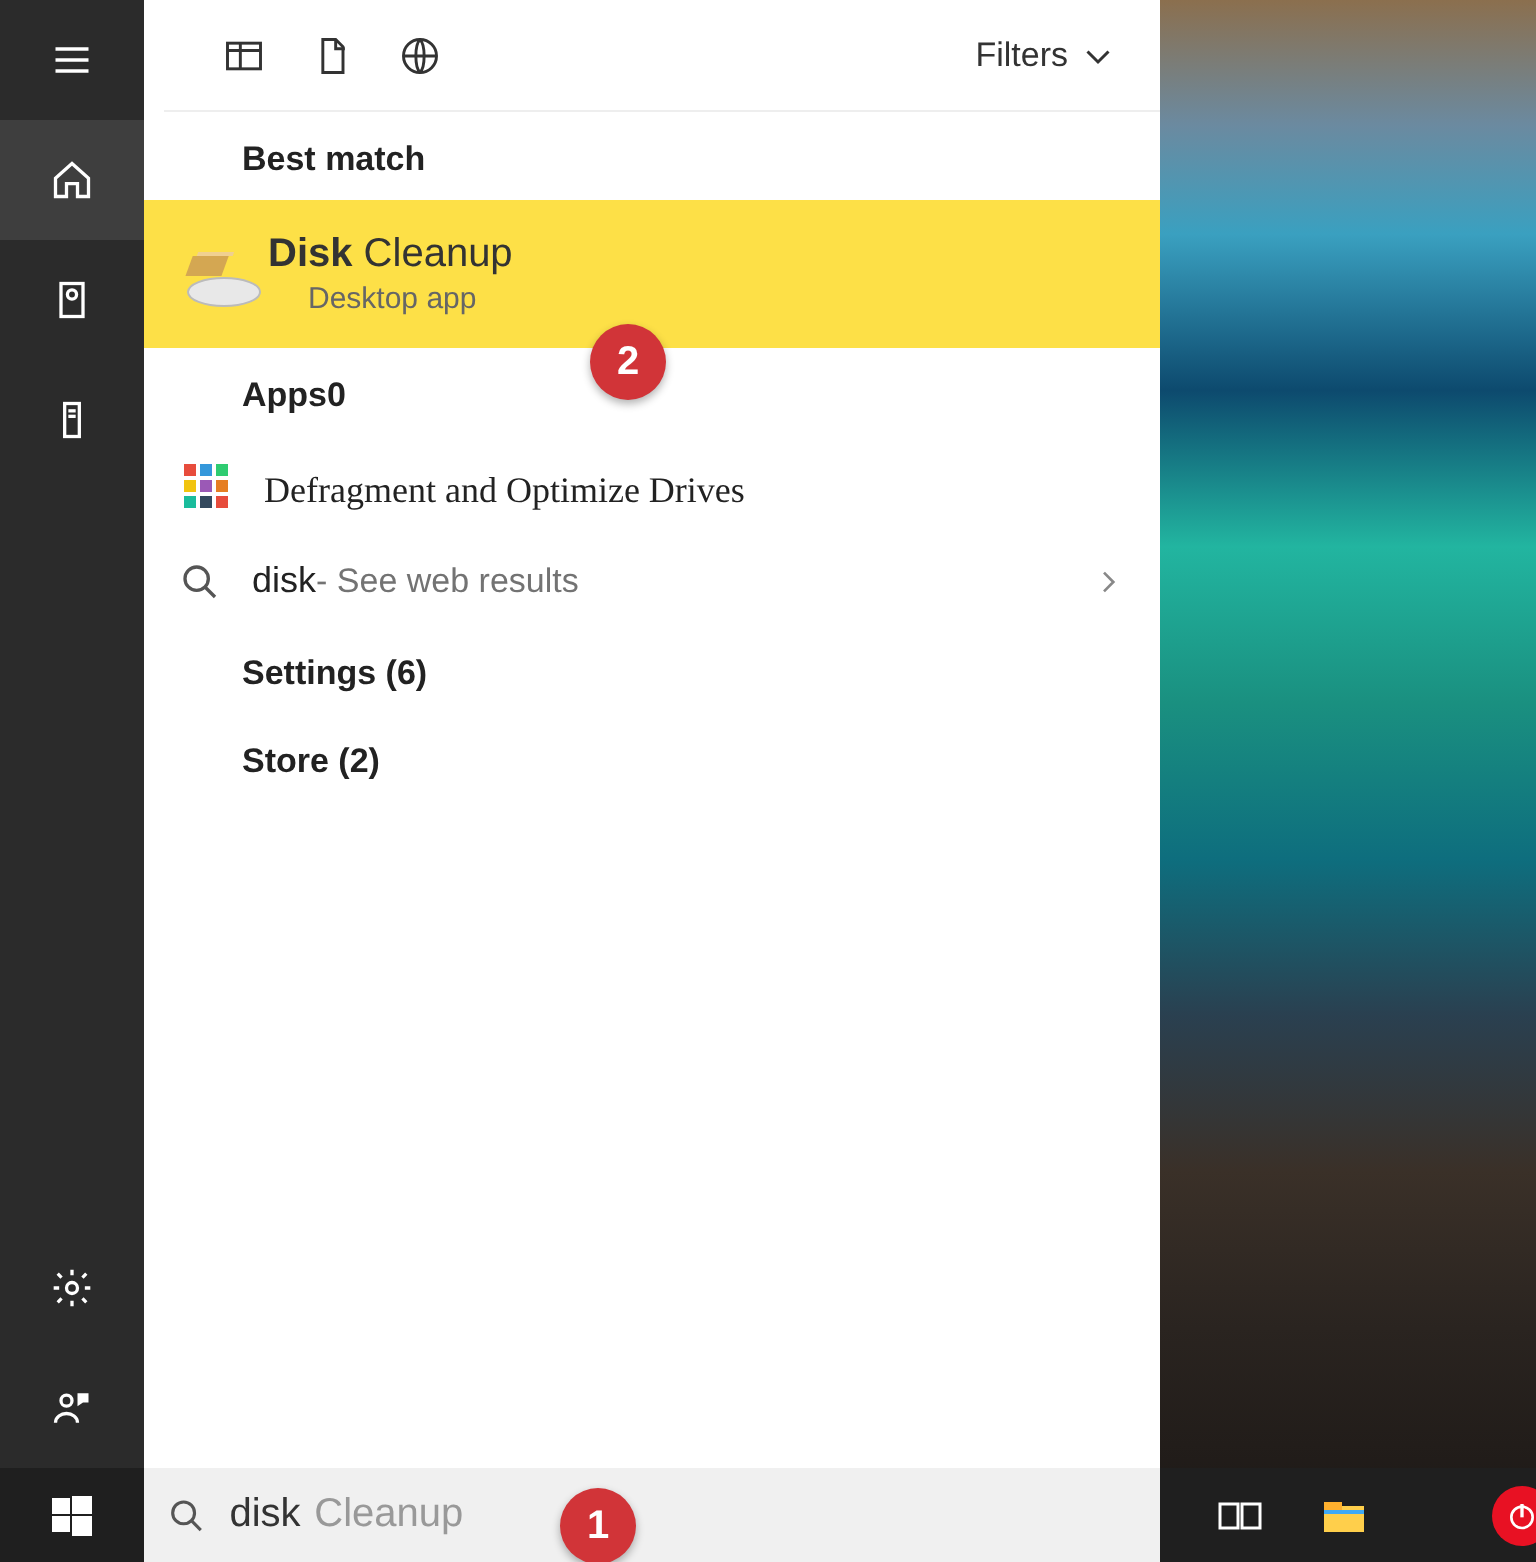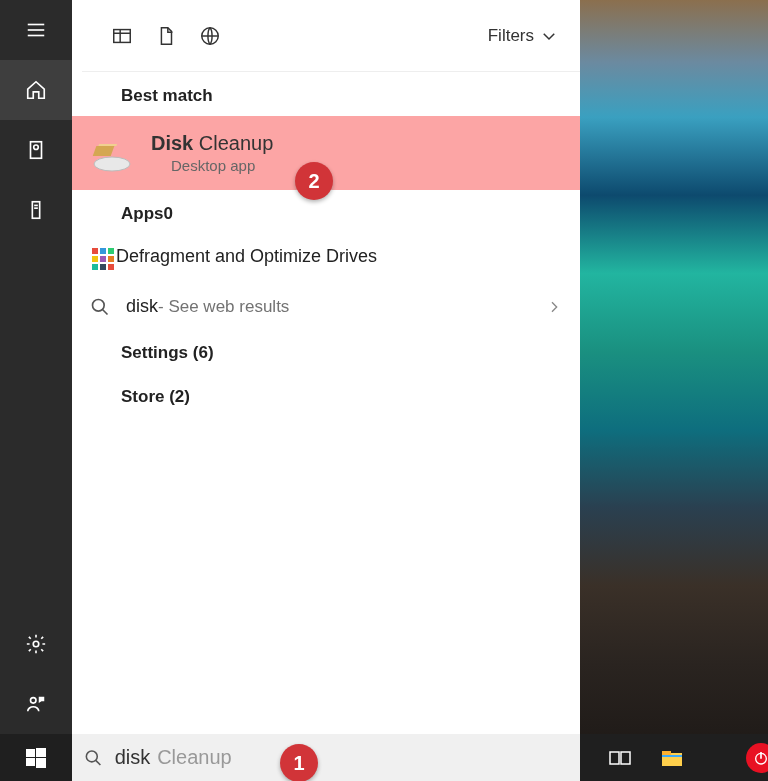--- a/index.html
+++ b/index.html
@@ -19,35 +19,35 @@
 .rail-item { width: 72px; height: 60px; display: flex; align-items: center; justify-content: center; cursor: pointer; }
 .rail-item.active { background: #3e3e3e; }
 .rail-spacer { flex: 1; }
 .rail-svg { width: 22px; height: 22px; }
 .rail-svg * { stroke: #fff; fill: none; stroke-width: 1.8; }
 
 .search-panel {
   position: absolute; left: 72px; top: 0; width: 508px; height: 734px;
   background: #fff; z-index: 3; display: flex; flex-direction: column;
 }
-.filter-bar { height: 72px; display: flex; align-items: center; padding: 0 18px; border-bottom: 1px solid #eee; margin-left: 10px; }
+.filter-bar { height: 56px; display: flex; align-items: center; padding: 0 18px; border-bottom: 1px solid #eee; margin-left: 10px; }
 .filter-icon { width: 44px; height: 60px; display: flex; align-items: center; justify-content: center; cursor: pointer; }
 .filter-icon svg { width: 22px; height: 22px; }
 .filter-icon svg * { stroke: #333; fill: none; stroke-width: 1.6; }
 .filter-spacer { flex: 1; }
 .filters-btn { display: flex; align-items: center; gap: 6px; cursor: pointer; font-size: 17px; color: #333; padding: 6px 4px; }
 
 .section-header { font-size: 17px; font-weight: 600; padding: 14px 18px 10px; color: #222; margin-left: 31px; }
-.best-match-row { display: flex; align-items: flex-end; gap: 17px; padding: 16px 18px; background: #fca5a5; cursor: pointer; position: relative; }
+.best-match-row { display: flex; align-items: center; gap: 0; padding: 16px 18px; background: #fde047; cursor: pointer; position: relative; }
 .app-icon-box { width: 44px; height: 38px; display: flex; align-items: center; justify-content: center; }
 .app-title { font-size: 20px; color: #333; }
 .app-title b { font-weight: 700; }
 .app-subtitle { font-size: 15px; color: #666; margin-top: 2px; margin-left: 20px; }
 
-.app-row { display: flex; align-items: flex-start; gap: 0; padding: 12px 18px; cursor: pointer; }
+.app-row { display: flex; align-items: flex-end; gap: 16px; padding: 12px 18px; cursor: pointer; font-family: Liberation Serif, serif; }
 .row-label { font-size: 18px; color: #222; }
 .defrag-icon { width: 26px; height: 26px; }
 
 .web-row { display: flex; align-items: center; padding: 12px 18px; cursor: pointer; }
 .web-row .mag { width: 20px; height: 20px; margin-right: 16px; }
 .web-row .term { font-size: 18px; color: #222; }
 .web-row .sub { font-size: 17px; color: #737373; }
 .web-row .chev { margin-left: auto; color: #888; }
 
 .callout { width: 38px; height: 38px; border-radius: 50%; background: #d13438; color: #fff; display: flex; align-items: center; justify-content: center; font-size: 20px; font-weight: 600; box-shadow: 0 2px 4px rgba(0,0,0,.3); position: absolute; z-index: 10; }

